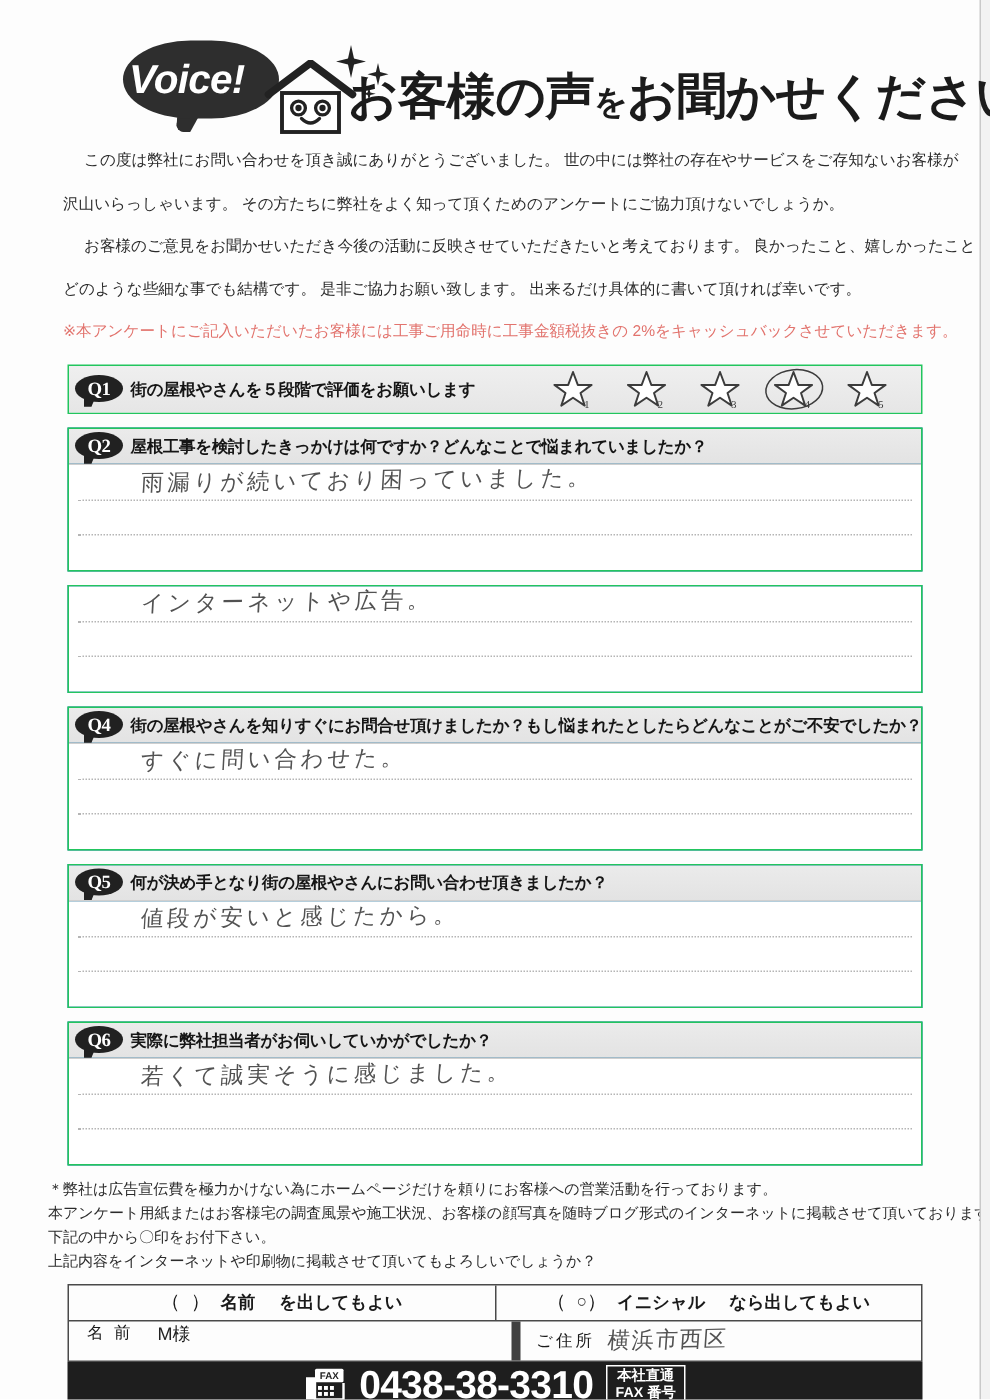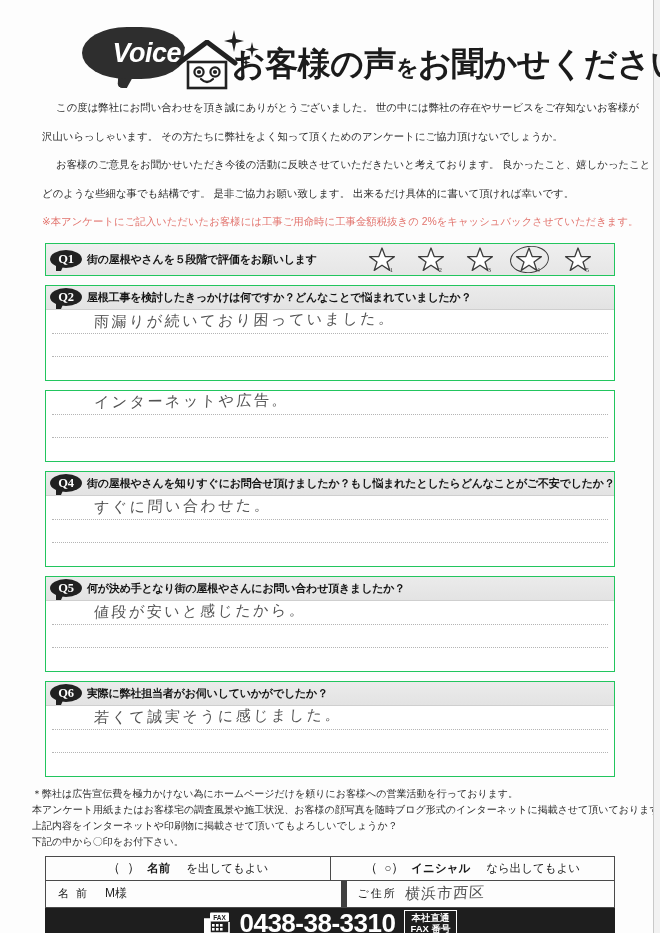--- a/index.html
+++ b/index.html
@@ -65,25 +65,25 @@
     width: 0; height: 0;
     border-left: 10px solid #2e2e2e;
     border-right: 7px solid transparent;
     border-top: 17px solid #2e2e2e;
     border-bottom: 0 solid transparent;
     transform: skewX(-8deg);
     border-radius: 0 0 0 6px;
   }
   .voice-text {
     position: absolute;
-    left: 17px; top: 0;
+    left: 4px; top: 0;
     width: 104px;
     height: 52px;
     line-height: 52px;
-    text-align: center;
+    text-align: left;
     color: #ffffff;
     font-size: 27px;
     font-weight: bold;
     font-style: italic;
     letter-spacing: -0.5px;
   }
   .house-mascot {
     position: absolute;
     left: 176px;
     top: 40px;
@@ -292,30 +292,30 @@
   .consent-cell .paren {
     font-size: 13px;
     letter-spacing: 1px;
     margin-right: 6px;
     position: relative;
   }
   .consent-cell .mark {
     color: #2f2f2f;
   }
   .consent-cell b { font-weight: bold; }
-  .consent-cell .tail-txt { font-weight: normal; margin-left: 16px; }
+  .consent-cell .tail-txt { font-weight: bold; margin-left: 16px; }
 
   .name-row {
     display: flex;
     height: 26px;
   }
   .name-cell {
     flex: 1 1 52%;
     display: flex;
-    align-items: center;
+    align-items: flex-start;
     padding-left: 12px;
     font-size: 11px;
     box-sizing: border-box;
   }
   .addr-cell {
     flex: 1 1 48%;
     display: flex;
     align-items: center;
     padding-left: 10px;
     border-left: 6px solid #404040;
@@ -546,22 +546,22 @@
         <div class="rule r2"></div>
         <div class="answer">若くて誠実そうに感じました。</div>
       </div>
     </div>
 
   </div>
 
   <div class="notes">
     <p>＊弊社は広告宣伝費を極力かけない為にホームページだけを頼りにお客様への営業活動を行っております。</p>
     <p>本アンケート用紙またはお客様宅の調査風景や施工状況、お客様の顔写真を随時ブログ形式のインターネットに掲載させて頂いております。</p>
+    <p>下記の中から〇印をお付下さい。</p>
     <p>上記内容をインターネットや印刷物に掲載させて頂いてもよろしいでしょうか？</p>
-    <p>下記の中から〇印をお付下さい。</p>
   </div>
 
   <div class="bottom-table">
     <div class="consent-row">
       <div class="consent-cell">
         <span class="paren">（</span>
           <span class="mark"></span>
           <span class="paren">）</span>
         <b>名前</b>
           <span class="tail-txt">を出してもよい</span>

